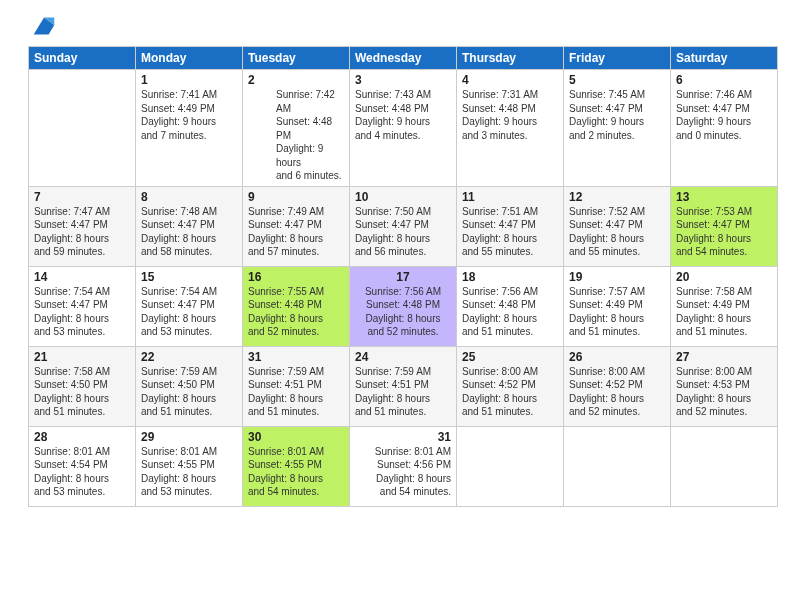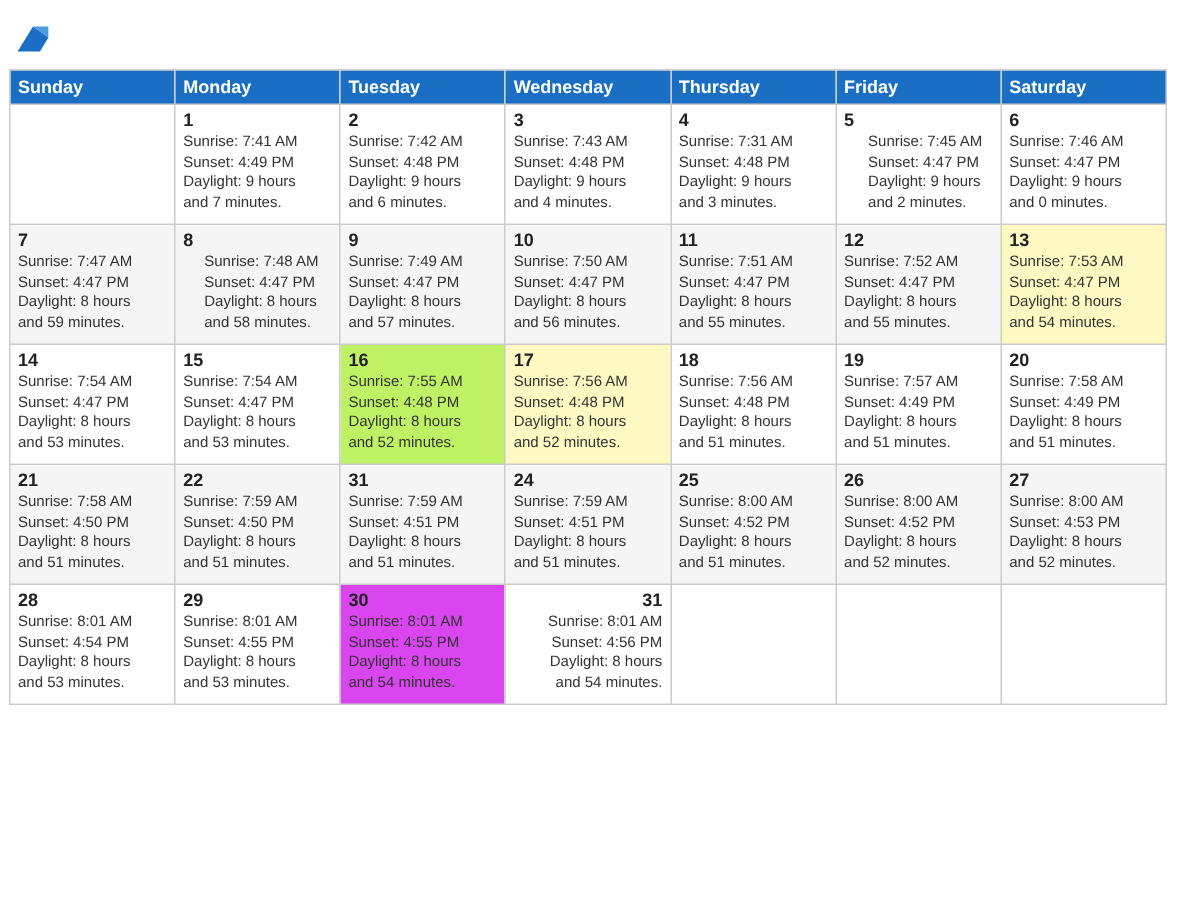--- a/index.html
+++ b/index.html
@@ -6,21 +6,21 @@
     body {
       width: 792px;
       height: 612px;
       font-family: Arial, sans-serif;
       background: #fff;
       overflow: hidden;
     }
     .page {
       width: 792px;
       height: 476px;
-      padding: 10px 14px 10px 6px;
+      padding: 10px 14px 10px 28px;
       display: flex;
       flex-direction: column;
     }
     .header {
       display: flex;
       align-items: flex-start;
       justify-content: space-between;
       margin-bottom: 6px;
     }
     .logo {
@@ -142,42 +142,42 @@
           <td class="empty-cell"></td>
           <td style="background-color: rgb(255, 255, 255);">
             <span class="day-number">1</span>
             <div class="day-info" style="white-space: pre-line;">Sunrise: 7:41 AM
 Sunset: 4:49 PM
 Daylight: 9 hours
 and 7 minutes.</div>
           </td>
           <td style="background-color: rgb(255, 255, 255);">
             <span class="day-number">2</span>
-            <div class="day-info" style="white-space: pre-line;">Sunrise: 7:42 AM
+            <div class="day-info" style="white-space: pre-line; margin-left: 28px;">Sunrise: 7:42 AM
 Sunset: 4:48 PM
 Daylight: 9 hours
 and 6 minutes.</div>
           </td>
           <td style="background-color: rgb(255, 255, 255);">
             <span class="day-number">3</span>
             <div class="day-info" style="white-space: pre-line;">Sunrise: 7:43 AM
 Sunset: 4:48 PM
 Daylight: 9 hours
 and 4 minutes.</div>
           </td>
           <td style="background-color: rgb(255, 255, 255);">
             <span class="day-number">4</span>
             <div class="day-info" style="white-space: pre-line;">Sunrise: 7:31 AM
 Sunset: 4:48 PM
 Daylight: 9 hours
 and 3 minutes.</div>
           </td>
           <td style="background-color: rgb(255, 255, 255);">
             <span class="day-number">5</span>
-            <div class="day-info" style="white-space: pre-line; margin-left: 16px;">Sunrise: 7:45 AM
+            <div class="day-info" style="white-space: pre-line;">Sunrise: 7:45 AM
 Sunset: 4:47 PM
 Daylight: 9 hours
 and 2 minutes.</div>
           </td>
           <td style="background-color: rgb(255, 255, 255);">
             <span class="day-number">6</span>
             <div class="day-info" style="white-space: pre-line;">Sunrise: 7:46 AM
 Sunset: 4:47 PM
 Daylight: 9 hours
 and 0 minutes.</div>
@@ -186,21 +186,21 @@
         <tr>
           <td style="background-color: rgb(245, 245, 245);">
             <span class="day-number">7</span>
             <div class="day-info" style="white-space: pre-line;">Sunrise: 7:47 AM
 Sunset: 4:47 PM
 Daylight: 8 hours
 and 59 minutes.</div>
           </td>
           <td style="background-color: rgb(245, 245, 245);">
             <span class="day-number">8</span>
-            <div class="day-info" style="white-space: pre-line; margin-left: 14px;">Sunrise: 7:48 AM
+            <div class="day-info" style="white-space: pre-line;">Sunrise: 7:48 AM
 Sunset: 4:47 PM
 Daylight: 8 hours
 and 58 minutes.</div>
           </td>
           <td style="background-color: rgb(245, 245, 245);">
             <span class="day-number">9</span>
             <div class="day-info" style="white-space: pre-line;">Sunrise: 7:49 AM
 Sunset: 4:47 PM
 Daylight: 8 hours
 and 57 minutes.</div>
@@ -219,21 +219,21 @@
 Daylight: 8 hours
 and 55 minutes.</div>
           </td>
           <td style="background-color: rgb(245, 245, 245);">
             <span class="day-number">12</span>
             <div class="day-info" style="white-space: pre-line;">Sunrise: 7:52 AM
 Sunset: 4:47 PM
 Daylight: 8 hours
 and 55 minutes.</div>
           </td>
-          <td style="background-color: #fef9c3;">
+          <td style="background-color: #bef264;">
             <span class="day-number">13</span>
             <div class="day-info" style="white-space: pre-line;">Sunrise: 7:53 AM
 Sunset: 4:47 PM
 Daylight: 8 hours
 and 54 minutes.</div>
           </td>
         </tr>
         <tr>
           <td style="background-color: rgb(255, 255, 255);">
             <span class="day-number">14</span>
@@ -249,21 +249,21 @@
 Daylight: 8 hours
 and 53 minutes.</div>
           </td>
           <td style="background-color: #bef264;">
             <span class="day-number">16</span>
             <div class="day-info" style="white-space: pre-line;">Sunrise: 7:55 AM
 Sunset: 4:48 PM
 Daylight: 8 hours
 and 52 minutes.</div>
           </td>
-          <td style="background-color: #fef9c3;">
+          <td style="background-color: #c4b5fd; text-align: center;">
             <span class="day-number">17</span>
             <div class="day-info" style="white-space: pre-line;">Sunrise: 7:56 AM
 Sunset: 4:48 PM
 Daylight: 8 hours
 and 52 minutes.</div>
           </td>
           <td style="background-color: rgb(255, 255, 255);">
             <span class="day-number">18</span>
             <div class="day-info" style="white-space: pre-line;">Sunrise: 7:56 AM
 Sunset: 4:48 PM
@@ -344,21 +344,21 @@
 Daylight: 8 hours
 and 53 minutes.</div>
           </td>
           <td style="background-color: rgb(255, 255, 255);">
             <span class="day-number">29</span>
             <div class="day-info" style="white-space: pre-line;">Sunrise: 8:01 AM
 Sunset: 4:55 PM
 Daylight: 8 hours
 and 53 minutes.</div>
           </td>
-          <td style="background-color: #d946ef;">
+          <td style="background-color: #bef264;">
             <span class="day-number">30</span>
             <div class="day-info" style="white-space: pre-line;">Sunrise: 8:01 AM
 Sunset: 4:55 PM
 Daylight: 8 hours
 and 54 minutes.</div>
           </td>
           <td style="background-color: rgb(255, 255, 255); text-align: right;">
             <span class="day-number">31</span>
             <div class="day-info" style="white-space: pre-line;">Sunrise: 8:01 AM
 Sunset: 4:56 PM

